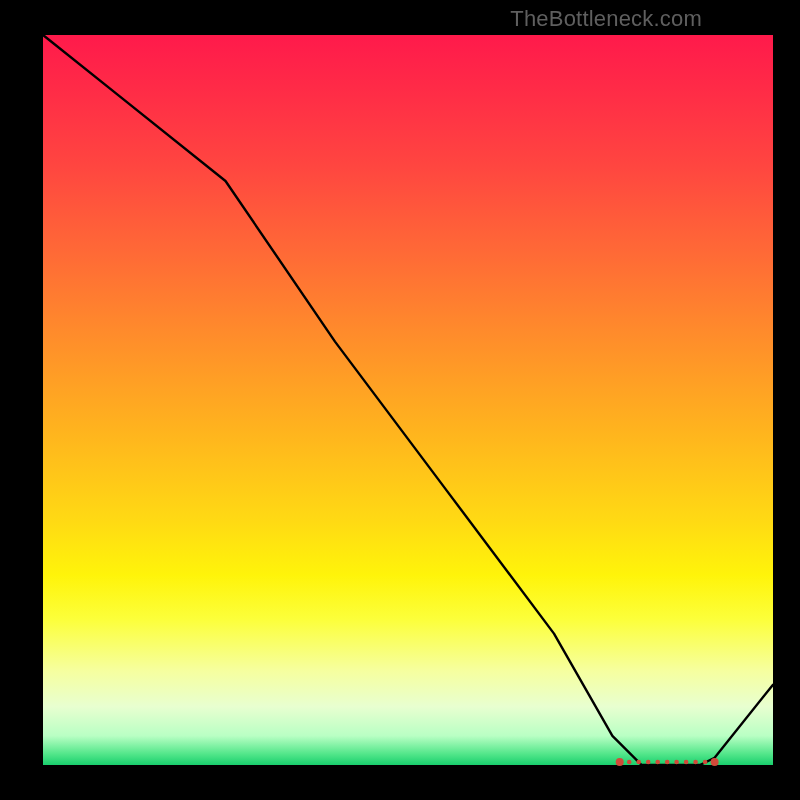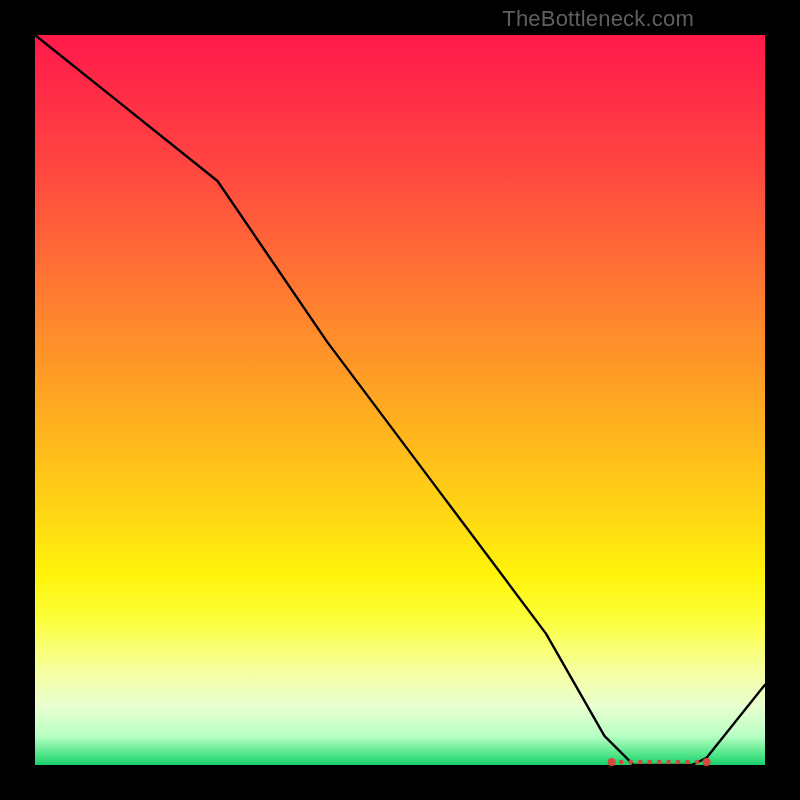--- a/index.html
+++ b/index.html
@@ -9,20 +9,21 @@
     height: 800px;
     background: #000;
     overflow: hidden;
     font-family: Arial, Helvetica, sans-serif;
   }
   .frame {
     position: relative;
     width: 712px;
     height: 800px;
     background: #000;
+    margin-left: 8px;
   }
   .watermark {
     position: absolute;
     top: 6px;
     right: 18px;
     color: #5f5f5f;
     font-size: 22px;
     font-weight: 400;
     letter-spacing: 0.2px;
   }

